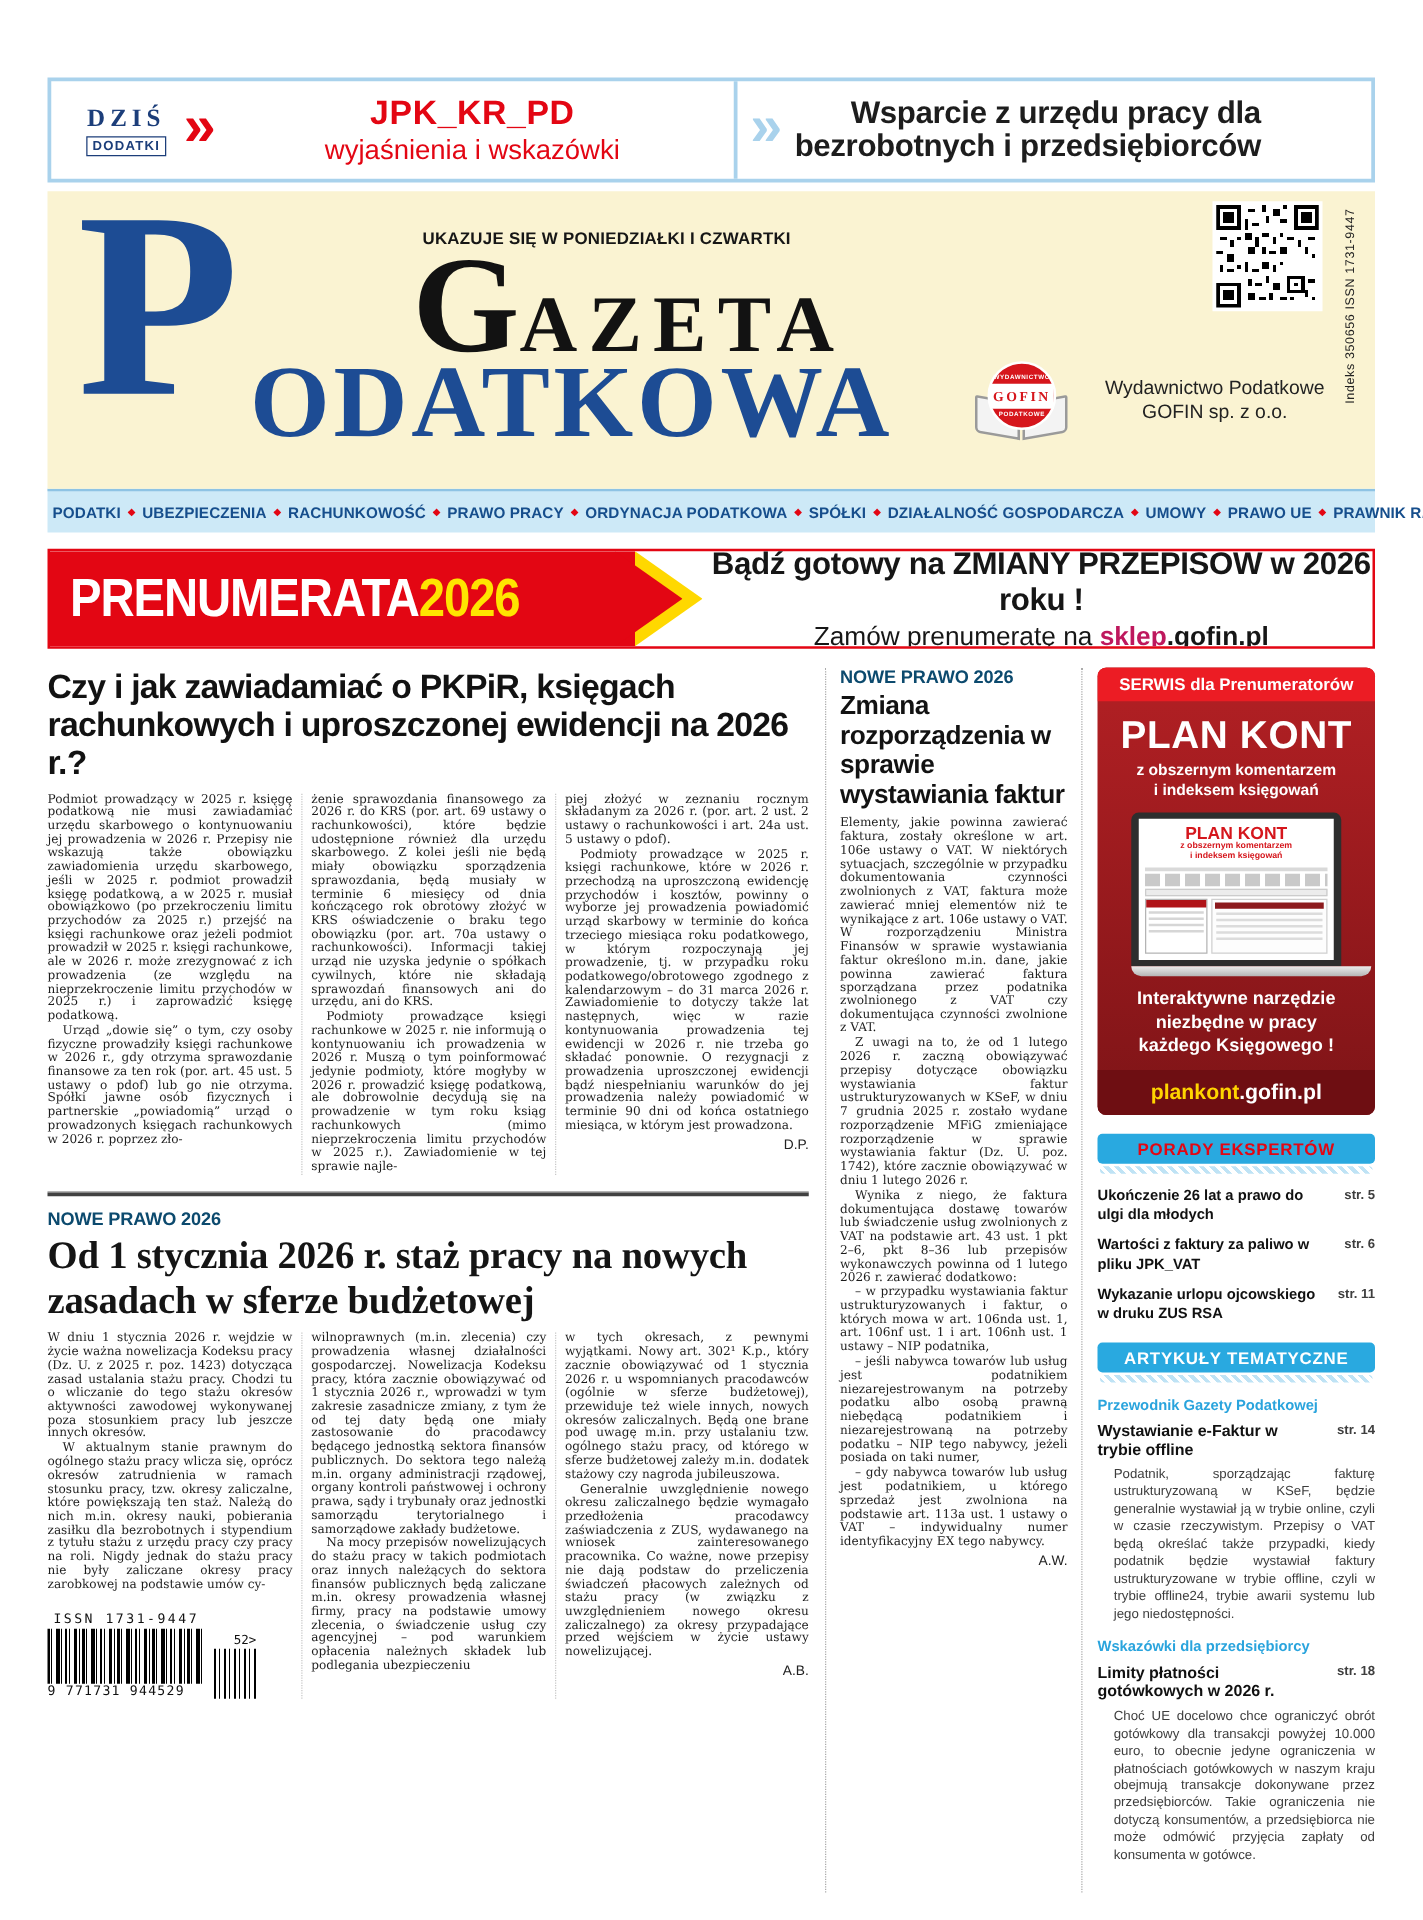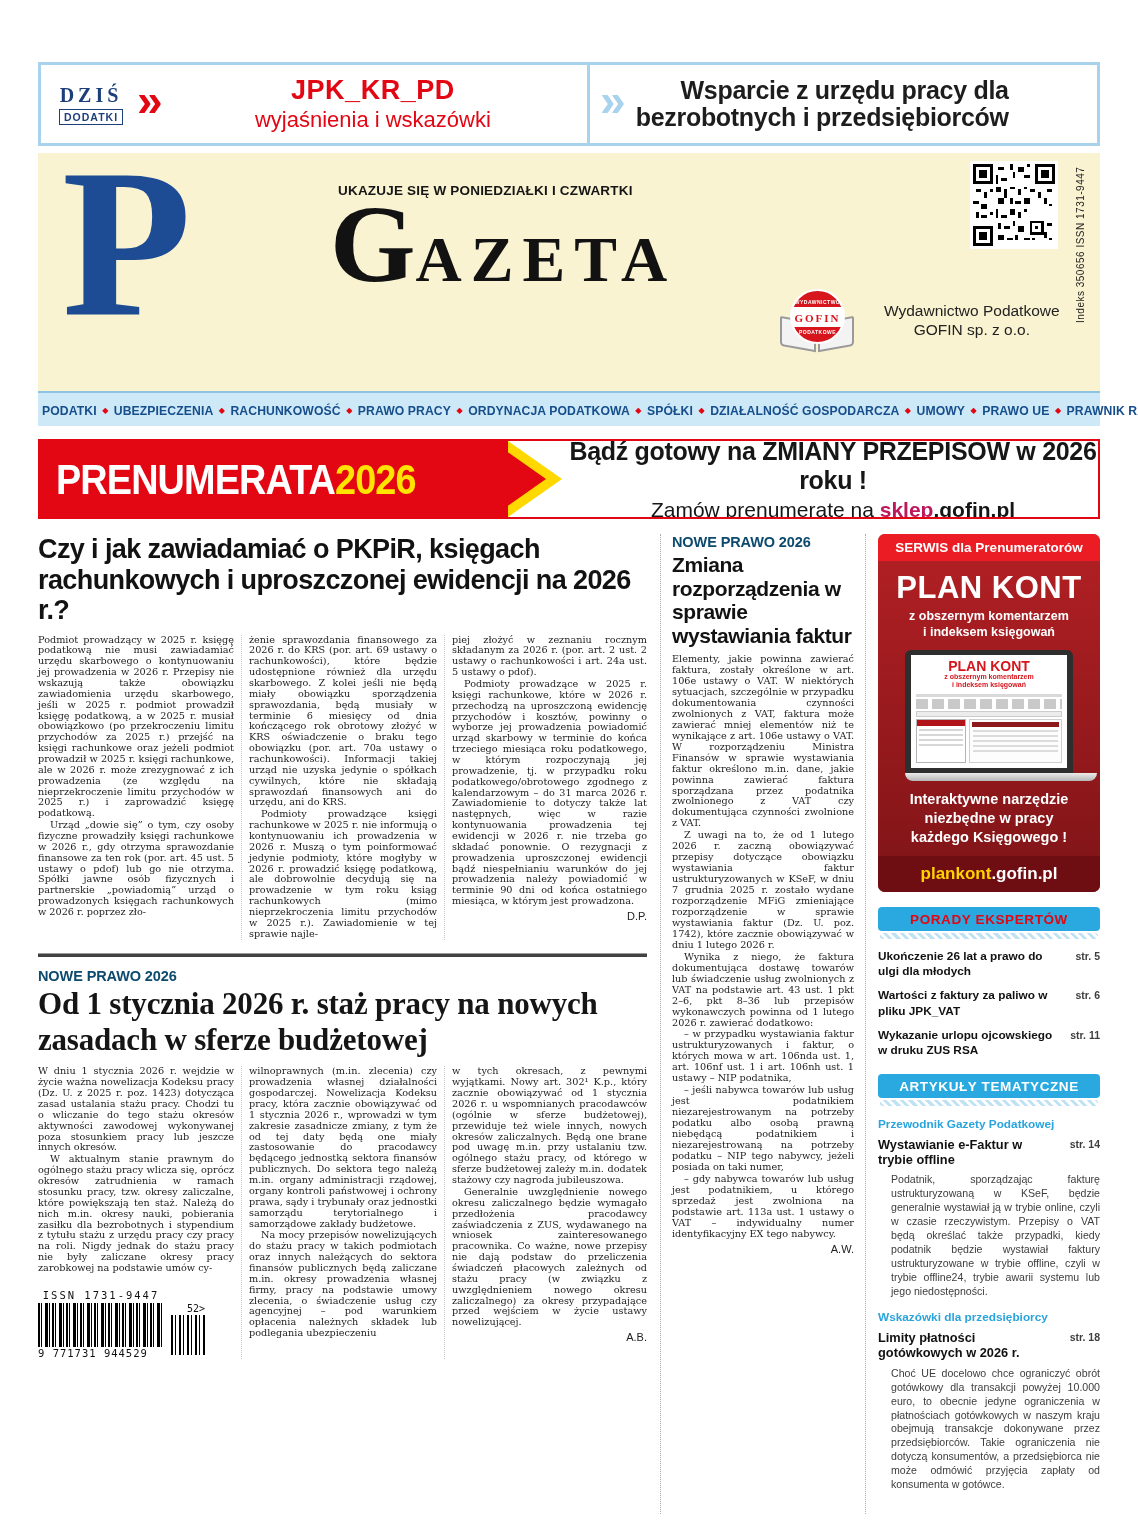--- a/index.html
+++ b/index.html
@@ -3,21 +3,21 @@
 <meta charset="utf-8">
 <style>
   * { margin:0; padding:0; box-sizing:border-box; }
   html,body { width:1138px; height:1536px; background:#fff; overflow:hidden;
               font-family:"Liberation Sans", sans-serif; color:#1a1a1a; }
   .page { padding:0 38px; }
 
   
   .topbar { margin-top:62px; border:3px solid #a9d2ec; height:84px; display:flex; background:#fff; }
   .topbar-left { flex:0 0 52%; border-right:3px solid #a9d2ec; display:flex; align-items:center; }
-  .dzis-block { margin-left:18px; text-align:center; }
+  .dzis-block { margin-left:28px; text-align:center; }
   .dzis { font-family:"Liberation Serif",serif; font-weight:bold; color:#1c3e7a; font-size:20px; letter-spacing:4px; }
   .dodatki { margin-top:2px; font-size:10.5px; font-weight:bold; color:#1c3e7a; border:1.5px solid #1c3e7a; padding:1px 4px; letter-spacing:1px; }
   .chev { font-size:46px; font-weight:bold; line-height:0.9; margin:0 10px 6px 14px; }
   .chev.red { color:#e30613; }
   .chev.blue { color:#a9d2ec; margin-left:4px; }
   .jpk-block { flex:1; text-align:center; padding-right:14px; }
   .jpk-title { color:#e30613; font-weight:bold; font-size:27px; letter-spacing:0.5px; }
   .jpk-sub { color:#e30613; font-size:22px; margin-top:1px; }
   .topbar-right { flex:1; display:flex; align-items:center; padding-left:6px; }
   .feature { font-weight:bold; font-size:25px; line-height:1.1; color:#1d1d1d; letter-spacing:-0.3px;text-align:right; }
@@ -91,21 +91,21 @@
   .col p { margin:0; } .col p + p { text-indent:12px; margin-top:1px; }
   .signature { text-align:right; font-size:11px; color:#222; margin-top:3px; font-family:"Liberation Sans",sans-serif; }
 
   .rule-dark { height:3px; border-top:1px solid #9a9a9a; border-bottom:3px solid #414141; margin:13px 0 11px; }
 
   .a3-body { font-family:"DejaVu Serif","Liberation Serif",serif; font-size:9.7px; line-height:1.13;
              text-align:justify; color:#1c1c1c; }
   .a3-body p { margin:0; } .a3-body p.ind { text-indent:12px; margin-top:1px; }
 
   
-  .barcode { display:flex; gap:7px; margin-top:16px; align-items:center; }
+  .barcode { display:flex; gap:7px; margin-top:16px; align-items:flex-end; }
   .bc-issn { font-family:"DejaVu Sans Mono",monospace; font-size:10.5px; letter-spacing:2px; text-align:center; color:#111; }
   .bc-bars { height:44px; margin-top:1px; background:
       repeating-linear-gradient(90deg,#000 0 2px,#fff 2px 3px,#000 3px 4px,#fff 4px 7px,#000 7px 10px,#fff 10px 11px,#000 11px 12px,#fff 12px 14px); }
   .bc-main { width:126px; }
   .bc-num { font-family:"DejaVu Sans Mono",monospace; font-size:10.5px; letter-spacing:1px; color:#111; margin-top:1px; }
   .bc-addon { width:34px; padding-top:9px; }
   .bc-addon .label { font-family:"DejaVu Sans Mono",monospace; font-size:10px; text-align:right; color:#111; }
   .bc-addon .bars { height:40px; margin-top:1px; background:repeating-linear-gradient(90deg,#000 0 2px,#fff 2px 4px,#000 4px 5px,#fff 5px 8px); }
 
   
@@ -169,20 +169,21 @@
         <div>Wsparcie z urzędu pracy dla</div>
         <div>bezrobotnych i przedsiębiorców</div>
       </div>
     </div>
   </div>
 
   <div class="masthead">
     <div class="logo-p">P</div>
     <div class="tagline">UKAZUJE SIĘ W PONIEDZIAŁKI I CZWARTKI</div>
     <div class="gazeta"><span class="g">G</span><span class="rest">AZETA</span></div>
+    <div class="odatkowa">ODATKOWA</div>
 
 
     <div class="qr">
       <svg viewBox="0 0 29 29" width="82" height="82" shape-rendering="crispEdges">
         <rect x="0" y="0" width="29" height="29" fill="#fff"></rect>
         <g fill="#000">
           <rect x="0" y="0" width="7" height="7"></rect>
             <rect x="22" y="0" width="7" height="7"></rect>
             <rect x="0" y="22" width="7" height="7"></rect>
           <rect x="20" y="20" width="5" height="5"></rect>

